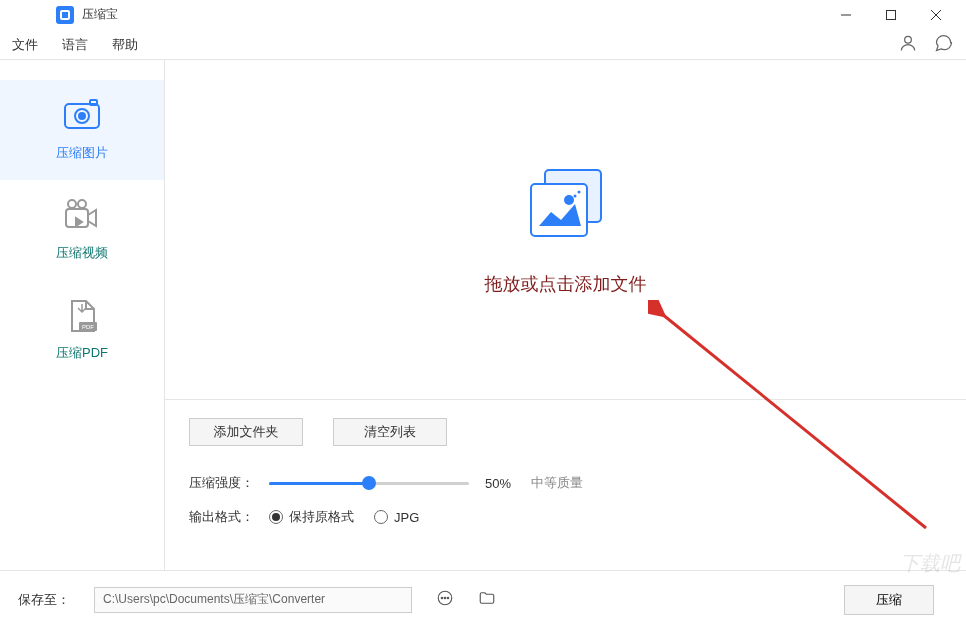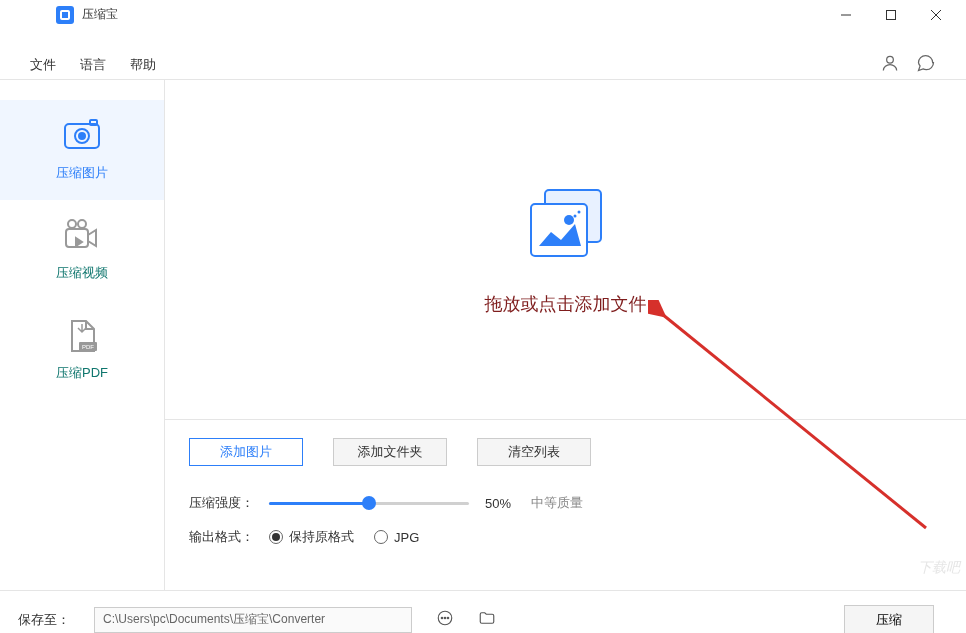--- a/index.html
+++ b/index.html
@@ -5,21 +5,21 @@
     * { margin: 0; padding: 0; box-sizing: border-box; font-family: "Microsoft YaHei", Arial, sans-serif; }
     body { width: 966px; height: 633px; background: #fff; position: relative; overflow: hidden; }
     
     .titlebar { height: 30px; display: flex; align-items: center; padding: 0 8px; border-bottom: 1px solid transparent; margin-left: 48px; }
     .app-icon { width: 18px; height: 18px; background: #2d7ff9; border-radius: 3px; display: flex; align-items: center; justify-content: center; margin-right: 8px; }
     .app-icon-inner { width: 10px; height: 10px; border: 2px solid #fff; border-radius: 2px; }
     .app-title { font-size: 12px; color: #333; }
     .win-controls { margin-left: auto; display: flex; gap: 0; }
     .win-btn { width: 45px; height: 30px; display: flex; align-items: center; justify-content: center; cursor: pointer; color: #333; }
     
-    .menubar { height: 30px; display: flex; align-items: center; padding: 0 30px; border-bottom: 1px solid #e5e5e5; margin-top: 20px; }
+    .menubar { height: 30px; display: flex; align-items: center; padding: 0 12px; border-bottom: 1px solid #e5e5e5; }
     .menu-item { font-size: 13px; color: #333; margin-right: 24px; cursor: pointer; }
     .menubar-right { margin-left: auto; display: flex; gap: 16px; }
     .menubar-icon { cursor: pointer; color: #666; }
     
     .content { display: flex; height: 510px; }
     
     .sidebar { width: 165px; background: #fff; border-right: 1px solid #e5e5e5; padding-top: 20px; }
     .sidebar-item { height: 100px; display: flex; flex-direction: column; align-items: center; justify-content: center; cursor: pointer; gap: 10px; }
     .sidebar-item.active { background: #f0f6ff; }
     .sidebar-item.active .sidebar-label { color: #2d7ff9; }
@@ -51,21 +51,21 @@
     .radio-circle.checked::after { content: ''; width: 8px; height: 8px; background: #333; border-radius: 50%; }
     
     .footer { height: 58px; border-top: 1px solid #e5e5e5; display: flex; align-items: center; padding: 0 18px; gap: 24px; }
     .footer-label { font-size: 13px; color: #333; }
     .path-input { flex: 1; height: 26px; border: 1px solid #ccc; padding: 0 8px; font-size: 12px; color: #666; background: #fafafa; max-width: 545px; }
     .footer-icon { cursor: pointer; color: #555; }
     .footer-spacer { flex: 1; }
     .compress-btn { width: 90px; height: 30px; border: 1px solid #ccc; background: #f5f5f5; font-size: 13px; cursor: pointer; margin-right: 14px; }
     
     .arrow-annotation { position: absolute; pointer-events: none; }
-    .watermark { position: absolute; right: 6px; bottom: 56px; font-size: 14px; color: rgba(150,150,150,0.25); pointer-events: none; font-style: italic; }
+    .watermark { position: absolute; right: 6px; bottom: 56px; font-size: 20px; color: rgba(150,150,150,0.25); pointer-events: none; font-style: italic; }
   </style>
 </head>
 <body>
 
 <div class="titlebar">
   <div class="app-icon">
       <div class="app-icon-inner"></div>
     </div>
   <span class="app-title">压缩宝</span>
   <div class="win-controls">
@@ -157,21 +157,20 @@
           <path d="M18 62 L30 48 L40 56 L54 40 L60 62 Z" fill="#2d7ff9"></path>
           <circle cx="54" cy="32" r="1.5" fill="#2d7ff9"></circle>
           <circle cx="58" cy="28" r="1.5" fill="#2d7ff9"></circle>
         </svg>
       </div>
       <div class="drop-text">拖放或点击添加文件</div>
     </div>
 
     <div class="settings-panel">
       <div class="button-row">
-        <button class="panel-btn primary">添加图片</button>
         <button class="panel-btn">添加文件夹</button>
         <button class="panel-btn">清空列表</button>
       </div>
       <div class="setting-row">
         <span class="setting-label">压缩强度：</span>
         <div class="slider-wrap">
           <div class="slider-track">
               <div class="slider-fill"></div>
             </div>
           <div class="slider-thumb"></div>

